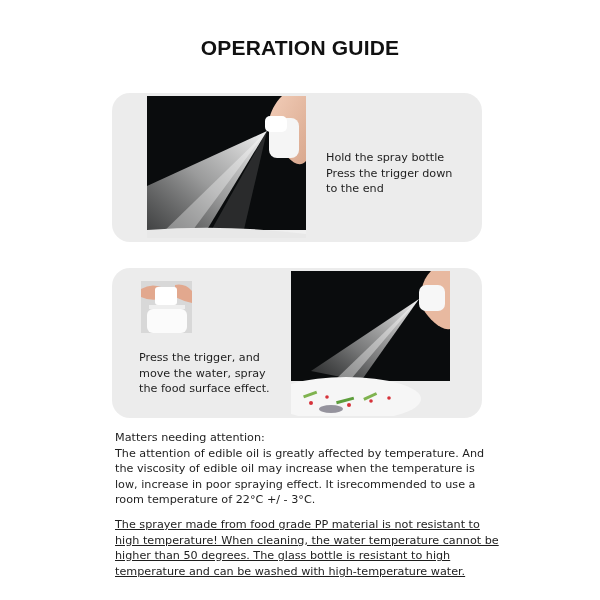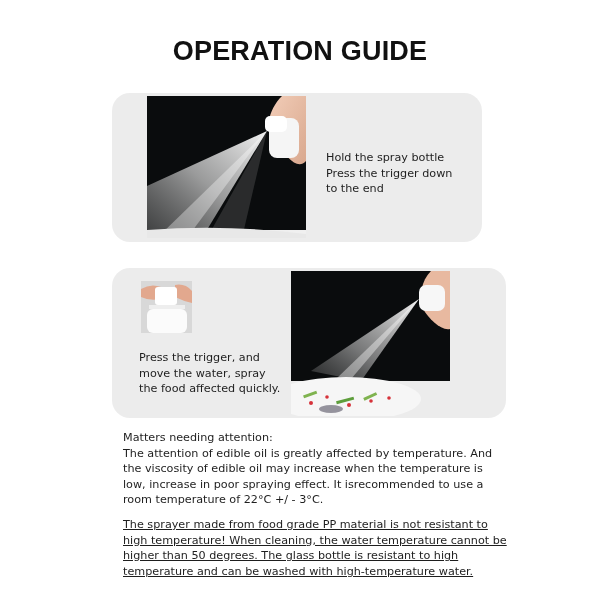--- a/index.html
+++ b/index.html
@@ -16,34 +16,34 @@
       color: #1a1a1a;
     }
     .title {
       position: absolute;
       left: 0;
       top: 36px;
       width: 600px;
       text-align: center;
       font-family: "Liberation Sans", "DejaVu Sans", sans-serif;
       font-weight: bold;
-      font-size: 27px;
+      font-size: 21px;
       letter-spacing: 0.2px;
       color: #111;
       margin: 0;
     }
     .card {
       position: absolute;
       left: 112px;
       width: 370px;
       background: #ececec;
       border-radius: 18px;
     }
     .card-1 { top: 93px; height: 149px; }
-    .card-2 { top: 268px; height: 150px; padding-left: 24px; }
+    .card-2 { top: 268px; height: 150px; }
 
     .photo {
       position: absolute;
       overflow: hidden;
       background: #0a0c0d;
     }
     .photo svg { display: block; width: 100%; height: 100%; }
     .photo-1 { left: 35px; top: 3px; width: 159px; height: 142px; }
     .photo-2 { left: 179px; top: 3px; width: 159px; height: 145px; }
 
@@ -64,21 +64,21 @@
       font-size: 11.2px;
       line-height: 15.5px;
       color: #1e1e1e;
     }
     .card-text div { white-space: nowrap; }
     .card-text-1 { left: 214px; top: 57px; }
     .card-text-2 { left: 27px; top: 82px; }
 
     .notes {
       position: absolute;
-      left: 123px;
+      left: 115px;
       top: 430px;
       width: 400px;
       font-family: "DejaVu Sans", sans-serif;
       font-size: 11.2px;
       line-height: 15.6px;
       color: #1e1e1e;
     }
     .notes .para { margin: 0; }
     .notes .para div { white-space: nowrap; }
     .notes .para-2 { margin-top: 9px; text-decoration: underline; }
@@ -127,21 +127,21 @@
       <path d="M0,8 Q10,2 20,6 L20,18 Q8,20 0,16 Z" fill="#e2a88e"></path>
       <path d="M34,4 Q44,2 51,10 L51,22 Q42,20 34,16 Z" fill="#e2a88e"></path>
       <rect x="14" y="6" width="22" height="18" rx="3" fill="#ffffff"></rect>
       <rect x="8" y="24" width="36" height="4" fill="#eeeeee"></rect>
       <rect x="6" y="28" width="40" height="24" rx="6" fill="#fbfbfb"></rect>
     </svg>
   </div>
   <div class="card-text card-text-2">
     <div>Press the trigger, and</div>
     <div>move the water, spray</div>
-    <div>the food affected quickly.</div>
+    <div>the food surface effect.</div>
   </div>
   <div class="photo photo-2">
     <svg viewBox="0 0 159 145" preserveAspectRatio="none">
       <defs>
         <linearGradient id="mist2" x1="1" y1="0" x2="0" y2="1">
           <stop offset="0" stop-color="#ffffff" stop-opacity="0.95"></stop>
           <stop offset="0.6" stop-color="#cccccc" stop-opacity="0.55"></stop>
           <stop offset="1" stop-color="#888888" stop-opacity="0.25"></stop>
         </linearGradient>
       </defs>

